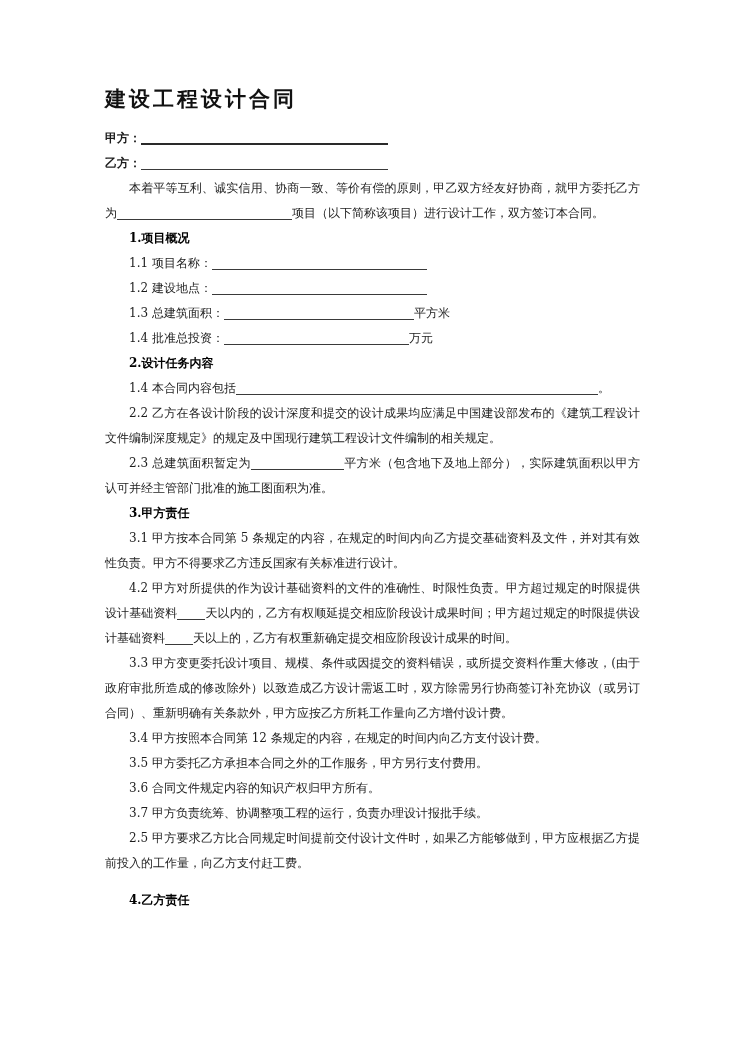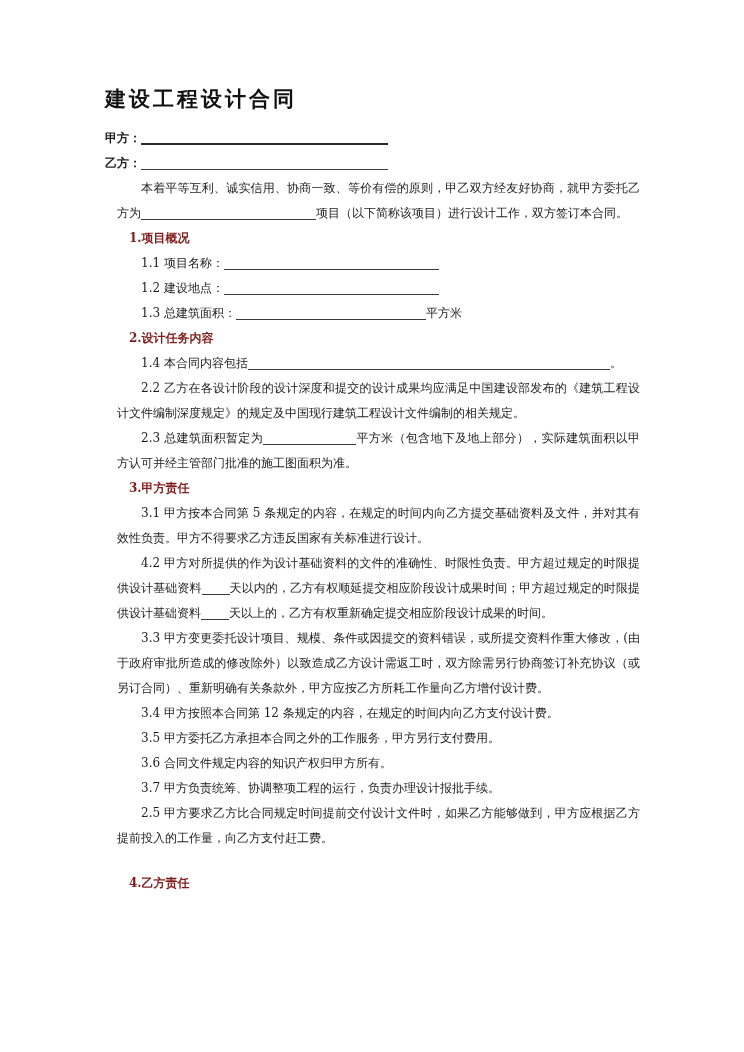--- a/index.html
+++ b/index.html
@@ -23,24 +23,24 @@
     color: #111111;
     margin-bottom: 12px;
   }
   .doc-body { width: 535px; }
   .block {
     font-size: 12px;
     line-height: 25px;
     text-align: justify;
     color: #1c1c1c;
   }
-  .block.para   { text-indent: 2em; margin-left: 12px; }
-  .block.heading{ text-indent: 2em; font-weight: bold; color: #7f1d1d; }
+  .block.para   { text-indent: 2em; }
+  .block.heading{ text-indent: 2em; font-weight: bold; color: #000000; }
   .block.field  { text-indent: 0; }
-  .block.extra-top { margin-top: 20px; }
+  .block.extra-top { margin-top: 12px; }
   .bold { font-weight: bold; }
   .blank {
     display: inline-block;
     height: 14px;
     vertical-align: -3px;
     border-bottom: 1px solid #3a3a3a;
   }
   .blank.thick { border-bottom-width: 2px; border-bottom-color: #2a2a2a; }
 </style>
 </head>
@@ -49,20 +49,21 @@
 <div class="page">
   <div class="doc-title">建设工程设计合同</div>
   <div class="doc-body">
       <div class="block field"><span class="bold">甲方：</span><span class="blank thick" style="width: 247px;"></span></div>
       <div class="block field"><span class="bold">乙方：</span><span class="blank" style="width: 247px;"></span></div>
       <div class="block para"><span>本着平等互利、诚实信用、协商一致、等价有偿的原则，甲乙双方经友好协商，就甲方委托乙方为</span><span class="blank" style="width: 175px;"></span><span>项目（以下简称该项目）进行设计工作，双方签订本合同。</span></div>
       <div class="block heading"><span>1.项目概况</span></div>
       <div class="block para"><span>1.1 项目名称：</span><span class="blank" style="width: 215px;"></span></div>
       <div class="block para"><span>1.2 建设地点：</span><span class="blank" style="width: 215px;"></span></div>
       <div class="block para"><span>1.3 总建筑面积：</span><span class="blank" style="width: 190px;"></span><span>平方米</span></div>
+      <div class="block para"><span>1.4 批准总投资：</span><span class="blank" style="width: 185px;"></span><span>万元</span></div>
       <div class="block heading"><span>2.设计任务内容</span></div>
       <div class="block para"><span>1.4 本合同内容包括</span><span class="blank" style="width: 362px;"></span><span>。</span></div>
       <div class="block para"><span>2.2 乙方在各设计阶段的设计深度和提交的设计成果均应满足中国建设部发布的《建筑工程设计文件编制深度规定》的规定及中国现行建筑工程设计文件编制的相关规定。</span></div>
       <div class="block para"><span>2.3 总建筑面积暂定为</span><span class="blank" style="width: 93px;"></span><span>平方米（包含地下及地上部分），实际建筑面积以甲方认可并经主管部门批准的施工图面积为准。</span></div>
       <div class="block heading"><span>3.甲方责任</span></div>
       <div class="block para"><span>3.1 甲方按本合同第 5 条规定的内容，在规定的时间内向乙方提交基础资料及文件，并对其有效性负责。甲方不得要求乙方违反国家有关标准进行设计。</span></div>
       <div class="block para"><span>4.2 甲方对所提供的作为设计基础资料的文件的准确性、时限性负责。甲方超过规定的时限提供设计基础资料</span><span class="blank" style="width: 28px;"></span><span>天以内的，乙方有权顺延提交相应阶段设计成果时间；甲方超过规定的时限提供设计基础资料</span><span class="blank" style="width: 28px;"></span><span>天以上的，乙方有权重新确定提交相应阶段设计成果的时间。</span></div>
       <div class="block para"><span>3.3 甲方变更委托设计项目、规模、条件或因提交的资料错误，或所提交资料作重大修改，(由于政府审批所造成的修改除外）以致造成乙方设计需返工时，双方除需另行协商签订补充协议（或另订合同）、重新明确有关条款外，甲方应按乙方所耗工作量向乙方增付设计费。</span></div>
       <div class="block para"><span>3.4 甲方按照本合同第 12 条规定的内容，在规定的时间内向乙方支付设计费。</span></div>
       <div class="block para"><span>3.5 甲方委托乙方承担本合同之外的工作服务，甲方另行支付费用。</span></div>

